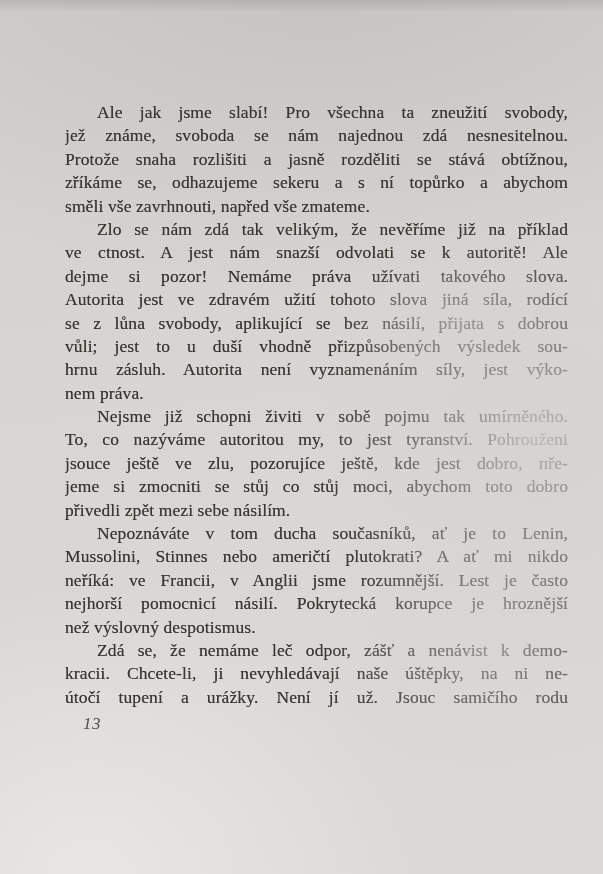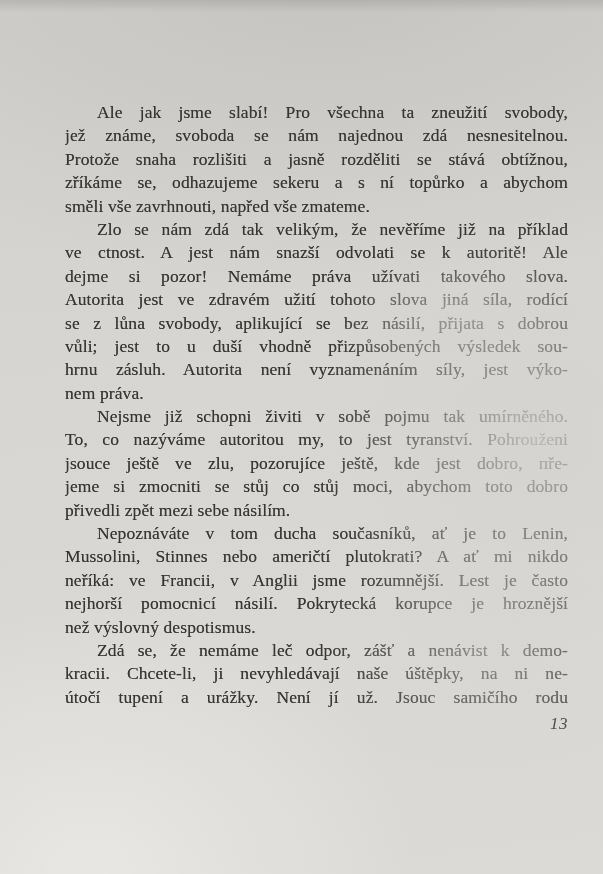--- a/index.html
+++ b/index.html
@@ -53,23 +53,22 @@
     width: 603px; height: 874px;
     pointer-events: none;
     background:
       radial-gradient(ellipse 52% 34% at 89% 50%, rgba(213,211,207,0.85), rgba(213,211,207,0) 72%),
       radial-gradient(ellipse 42% 22% at 82% 74%, rgba(215,213,209,0.6), rgba(215,213,209,0) 70%),
       radial-gradient(ellipse 30% 10% at 75% 36%, rgba(214,212,208,0.5), rgba(214,212,208,0) 70%);
   }
   .page-number {
     position: absolute;
     top: 714px;
-    left: 65px;
+    left: 83px;
     width: 503px;
-    text-align: right;
     font-style: italic;
     font-size: 17px;
     letter-spacing: 0.5px;
     color: #504e4a;
   }
 </style>
 </head>
 <body>
 
 <div class="paper"></div>

